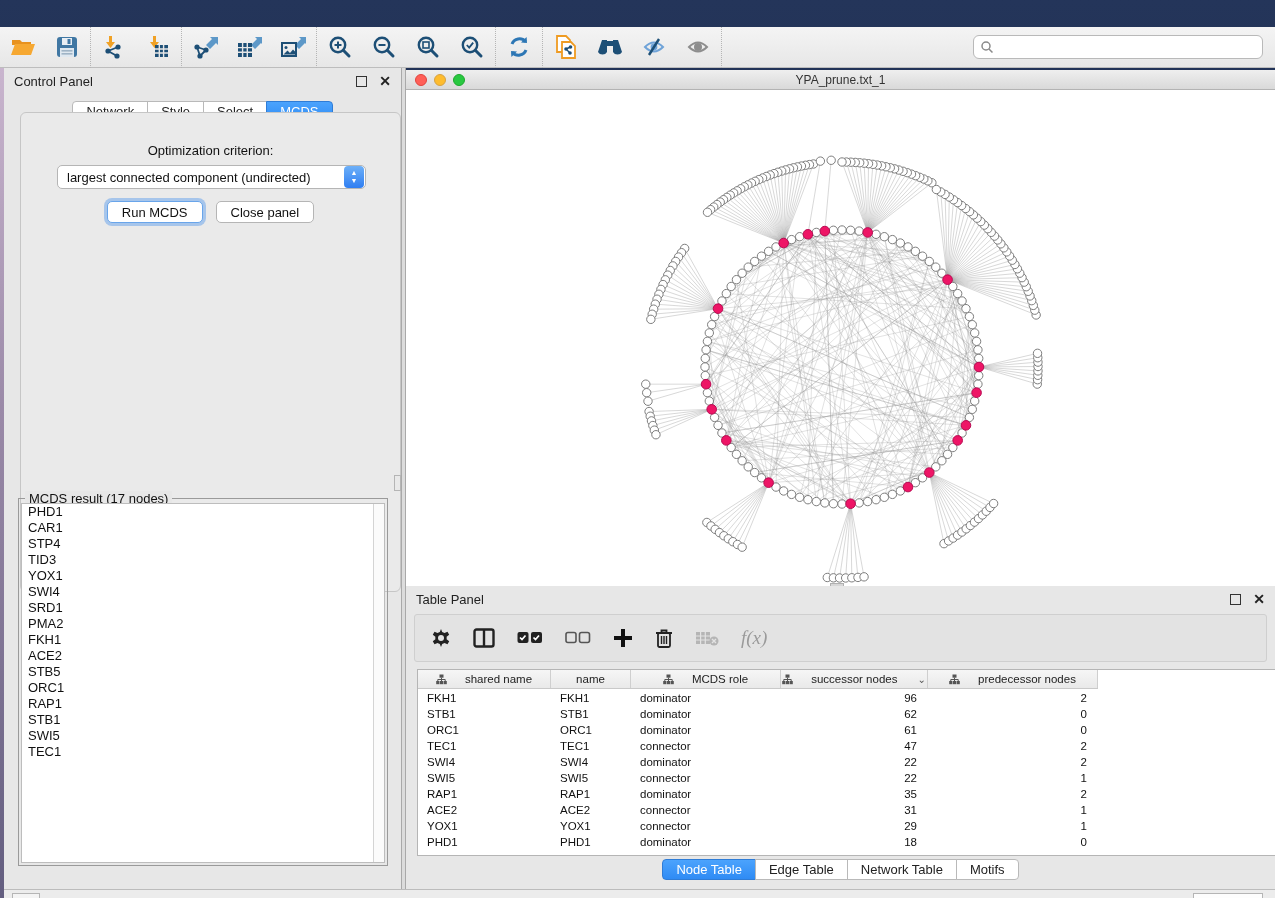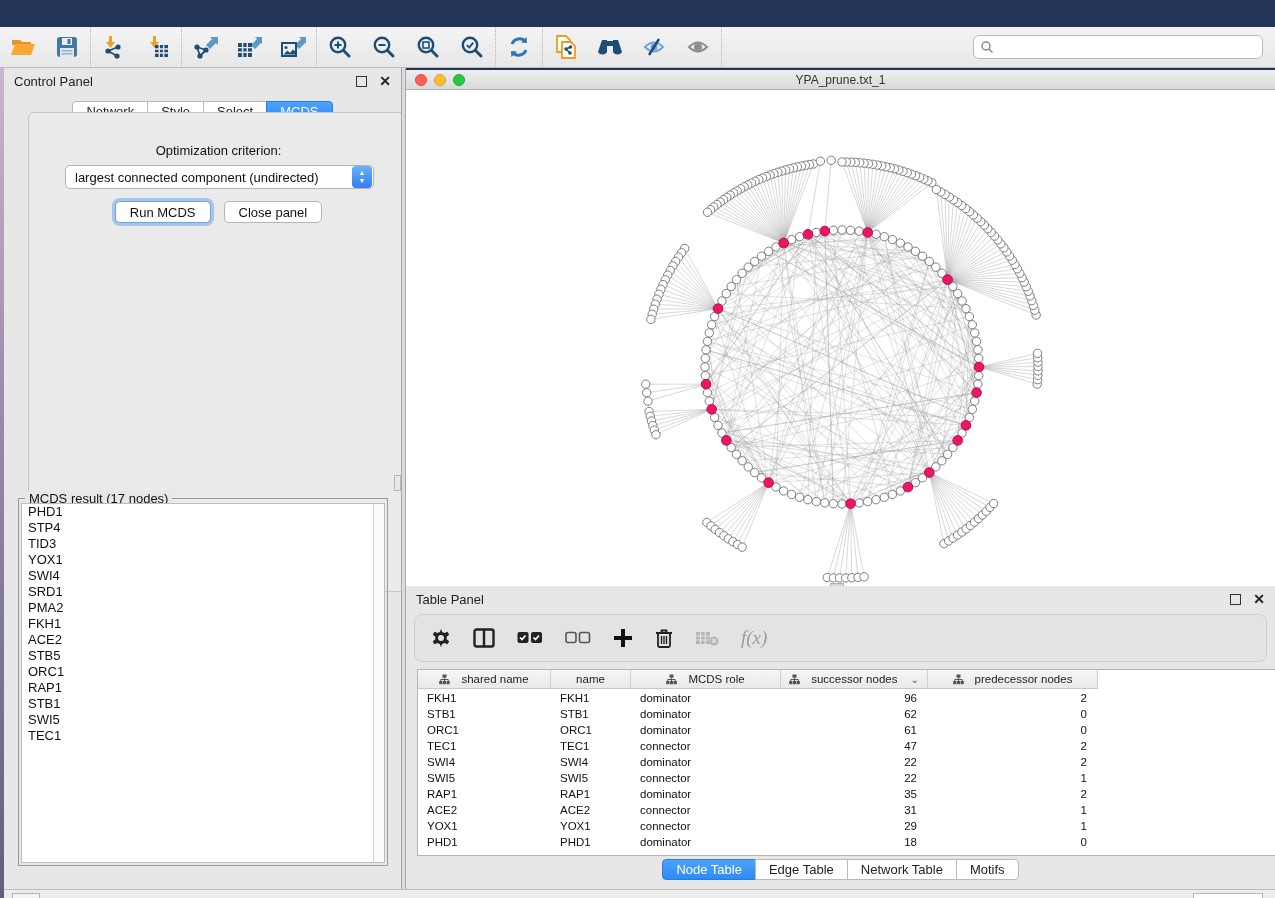--- a/index.html
+++ b/index.html
@@ -36,21 +36,21 @@
   .float-btn { width:11px; height:11px; border:1.5px solid #333; background:transparent; margin-right:12px; }
   .close-x { font-size:14px; font-weight:bold; color:#222; line-height:1; }
   .seg { display:flex;align-items:center; }
   .seg .tab { height:21px; padding:0 13px; background:#fff; border:1px solid #b9b9b9;
     font-size:13px; color:#222; display:flex; align-items:center; margin-left:-1px; }
   .seg .tab:first-child { border-radius:4px 0 0 4px; margin-left:0; }
   .seg .tab:last-child { border-radius:0 4px 4px 0; }
   .seg .tab.active { background:linear-gradient(#4ba3fd,#2f8bf4); border-color:#2f7cd6;
     color:#fff; }
   #cp-tabs { position:absolute; left:0; top:33px; width:100%; display:flex; justify-content:center; }
-  #cp-body { position:absolute; left:24px; top:44px; width:381px; height:480px;
+  #cp-body { position:absolute; left:16px; top:44px; width:381px; height:480px;
     background:#eaeaea; border:1px solid #c6c6c6; border-radius:6px; }
   #opt-label { position:absolute; top:30px; width:100%; text-align:center; font-size:13px; color:#111; }
   #criterion { position:absolute; left:36px; top:52px; width:309px; height:24px; background:#fff;
     border:1px solid #b5b5b5; border-radius:5px; display:flex; align-items:center; }
   #criterion .val { flex:1; font-size:13px; color:#111; padding-left:9px; white-space:nowrap; }
   #criterion .step { width:20px; height:22px; border-radius:4px; margin-right:1px;
     background:linear-gradient(#6db0f8,#2f7ef2); color:#fff; font-size:7px; line-height:8px;
     display:flex; flex-direction:column; align-items:center; justify-content:center; }
   #cp-buttons { position:absolute; top:88px; width:100%; display:flex; justify-content:center; gap:13px; }
   .btn { height:22px; padding:0 14px; background:#fff; border:1px solid #b5b5b5; border-radius:5px;
@@ -81,29 +81,29 @@
   .tl { width:12px; height:12px; border-radius:50%; margin-left:7px; }
   .tl.red { background:#ff5f57; border:0.5px solid #e0443e; margin-left:9px; }
   .tl.yellow { background:#febc2e; border:0.5px solid #d6a243; }
   .tl.green { background:#28c840; border:0.5px solid #1da82e; }
   #net-title { position:absolute; left:0; width:100%; text-align:center; font-size:12px; color:#333; }
   #net-canvas { width:869px; height:496px; background:#fff; }
 
   
   #table-panel { left:406px; top:559px; width:869px; height:303px; background:#e7e7e7; }
   #tp-toolbar { position:absolute; left:8px; top:28px; width:853px; height:48px;
-    background:#e3e3e3; border:1px solid #cfcfcf; border-radius:8px;
+    background:#e3e3e3; border:1px solid #cfcfcf; border-radius:3px;
     display:flex; align-items:center; gap:22px; padding:10px 16px; }
   .ticon { display:flex; align-items:center; justify-content:center; }
   .fx { font-family:"Liberation Serif", serif; font-style:italic; font-size:19px; color:#9a9a9a; }
   #table-box { position:absolute; left:11px; top:83px; width:1255px; height:187px;
     background:#fff; border:1px solid #b5b5b5; }
   #table-header { position:absolute; left:0; top:0; height:19px; display:flex;
     background:linear-gradient(#f6f6f6,#e9e9e9); border-bottom:1px solid #c9c9c9; }
-  .th { display:flex; align-items:center; justify-content:center; gap:11px; font-size:11.5px;
+  .th { display:flex; align-items:center; justify-content:center; gap:18px; font-size:11.5px;
     color:#222; border-right:1px solid #cfcfcf; position:relative; }
   .th .sort { font-size:10px; color:#555; margin-left:2px; }
   #table-body { position:absolute; left:0; top:20px; width:100%; }
   .tr { display:flex; height:16px; align-items:center; }
   .td { font-size:11.5px; color:#111; padding-left:9px; overflow:hidden; white-space:nowrap; }
   .td.num { text-align:right; padding-right:11px; padding-left:0; }
   #tp-tabs { position:absolute; left:0; top:273px; width:100%; display:flex; justify-content:center; }
 
   
   #status-bar { left:4px; top:862px; width:1271px; height:29px; background:#ececec;
@@ -293,20 +293,21 @@
         <span class="step">
           <span>▲</span>
             <span>▼</span>
         </span>
       </div>
     </div>
     <div id="mcds-group">
       <span id="mcds-legend">MCDS result (17 nodes)</span>
       <div id="mcds-list">
           <div class="mcds-item">PHD1</div>
+          <div class="mcds-item">CAR1</div>
           <div class="mcds-item">STP4</div>
           <div class="mcds-item">TID3</div>
           <div class="mcds-item">YOX1</div>
           <div class="mcds-item">SWI4</div>
           <div class="mcds-item">SRD1</div>
           <div class="mcds-item">PMA2</div>
           <div class="mcds-item">FKH1</div>
           <div class="mcds-item">ACE2</div>
           <div class="mcds-item">STB5</div>
           <div class="mcds-item">ORC1</div>

